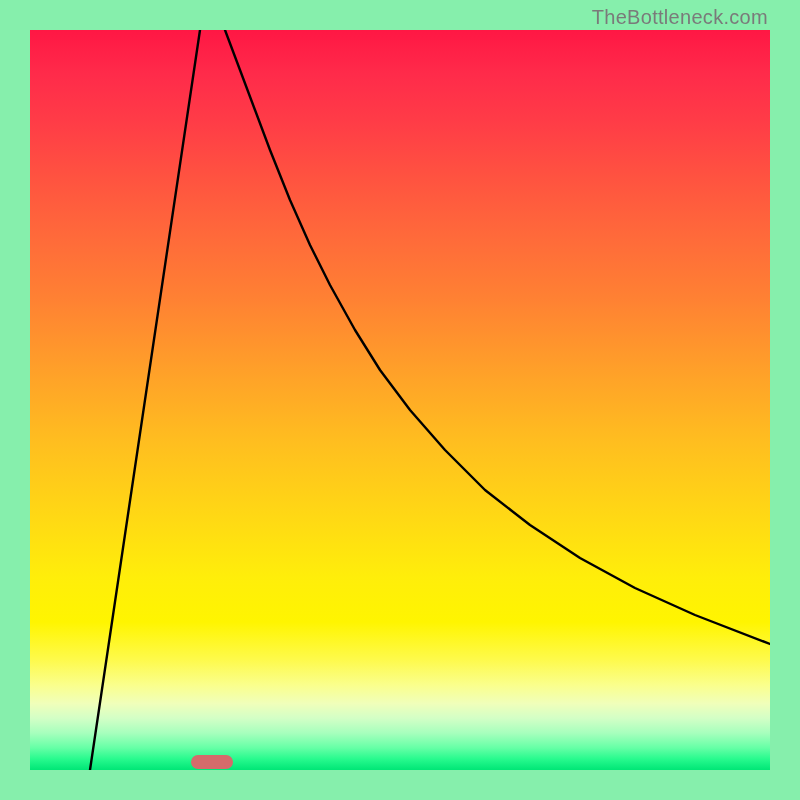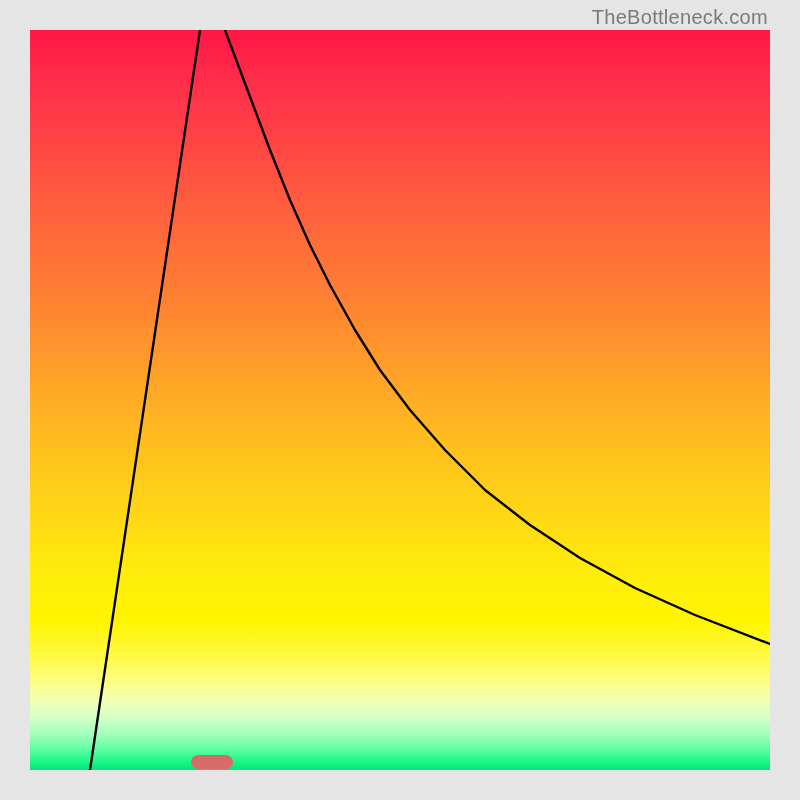--- a/index.html
+++ b/index.html
@@ -7,21 +7,21 @@
     width: 800px;
     height: 800px;
     overflow: hidden;
     position: relative;
     font-family: Arial, sans-serif;
   }
   .chart-container {
     width: 800px;
     height: 800px;
     position: relative;
-    background: #e5e5e5;
+    background: #86efac;
   }
   .plot-area {
     position: absolute;
     left: 30px;
     top: 30px;
     width: 740px;
     height: 740px;
     overflow: hidden;
   }
   .gradient-bg {

